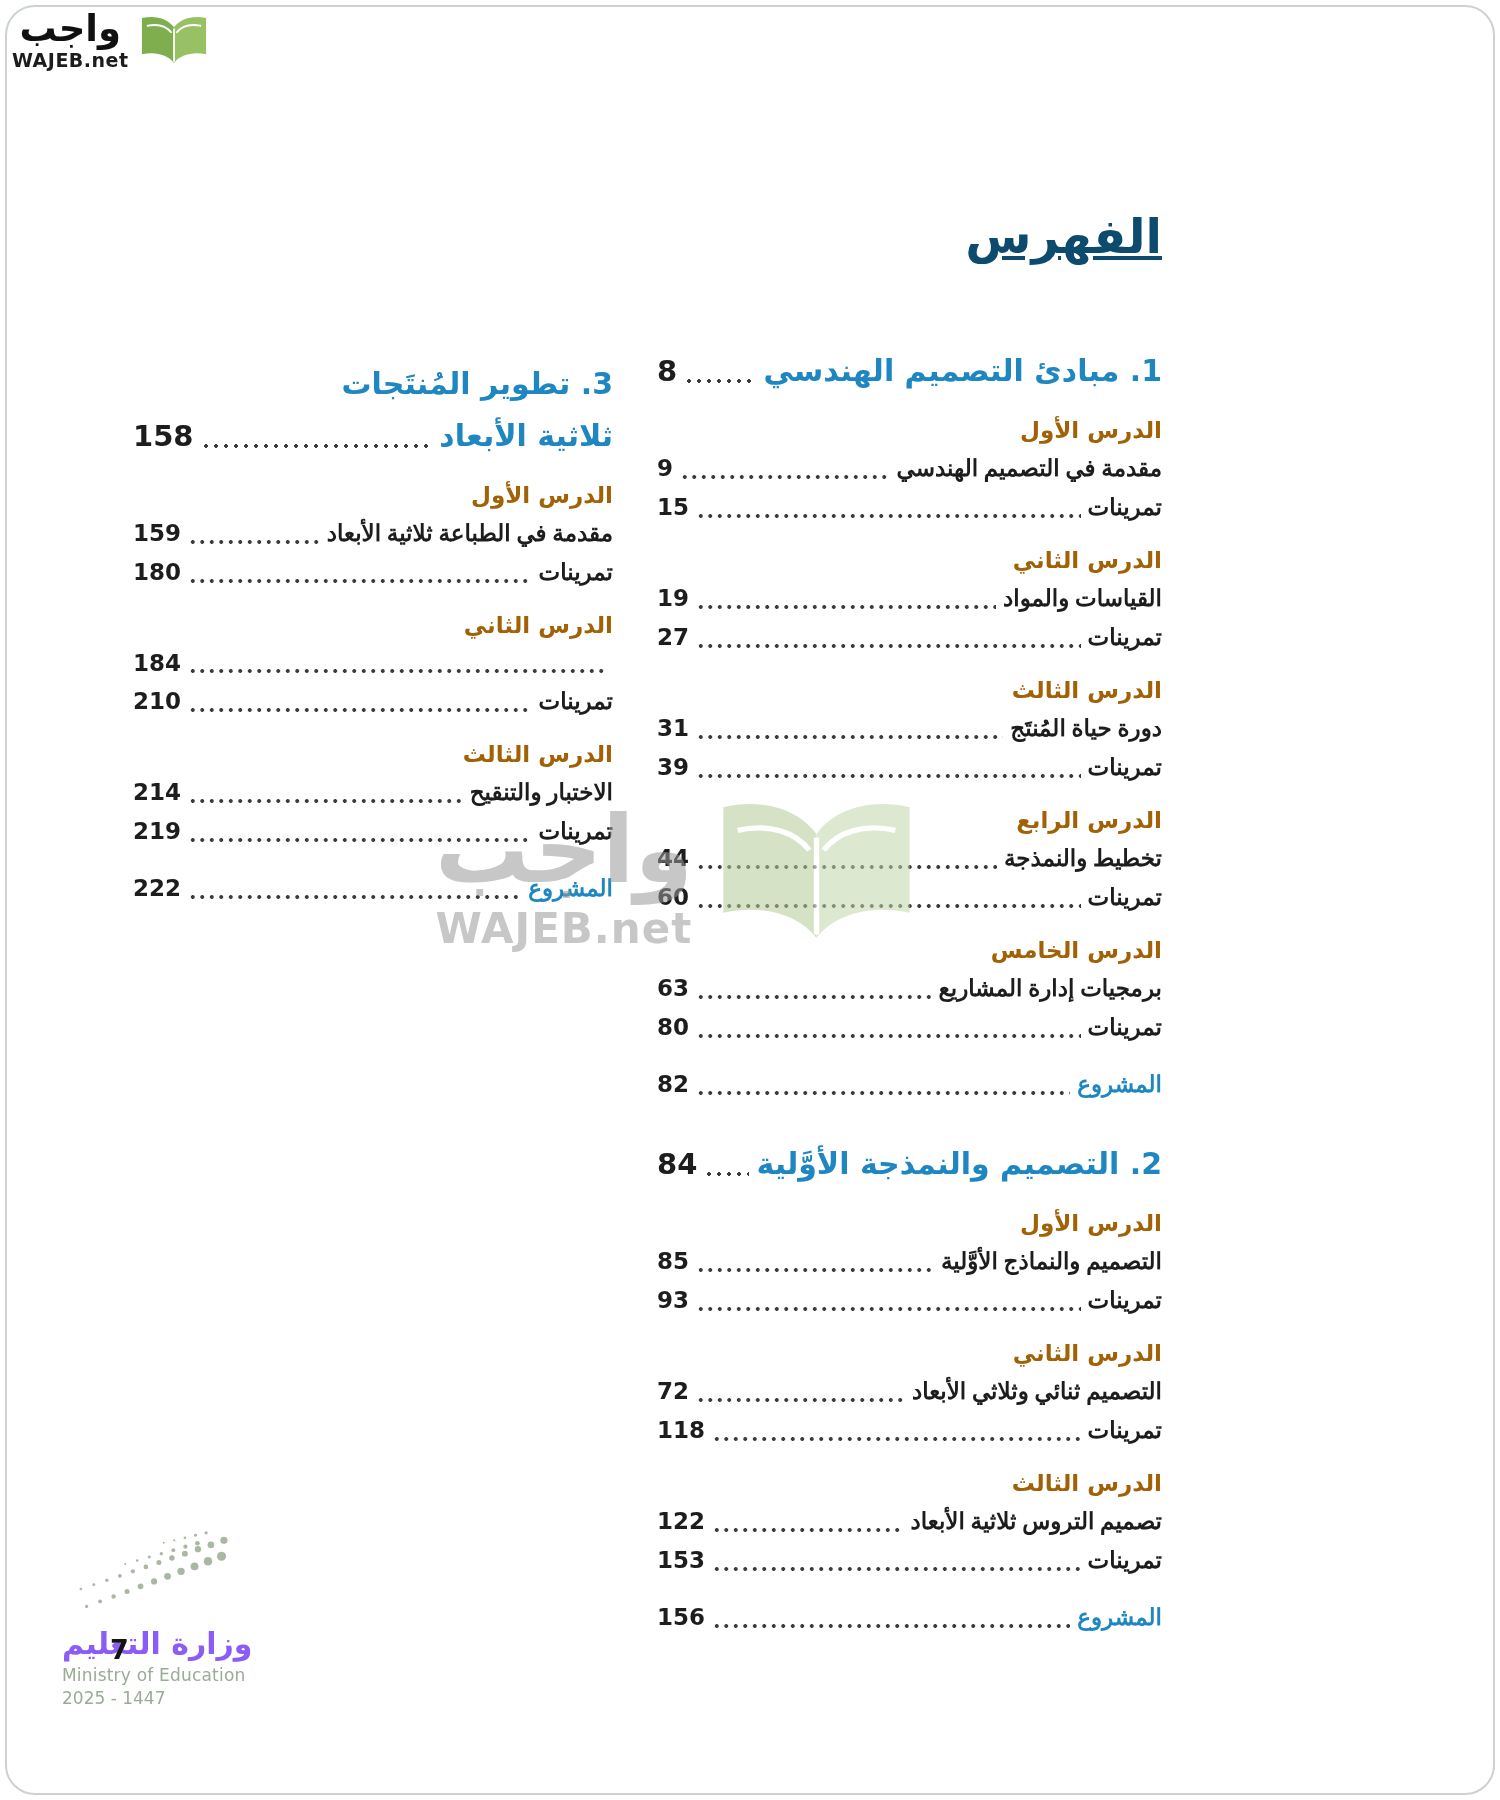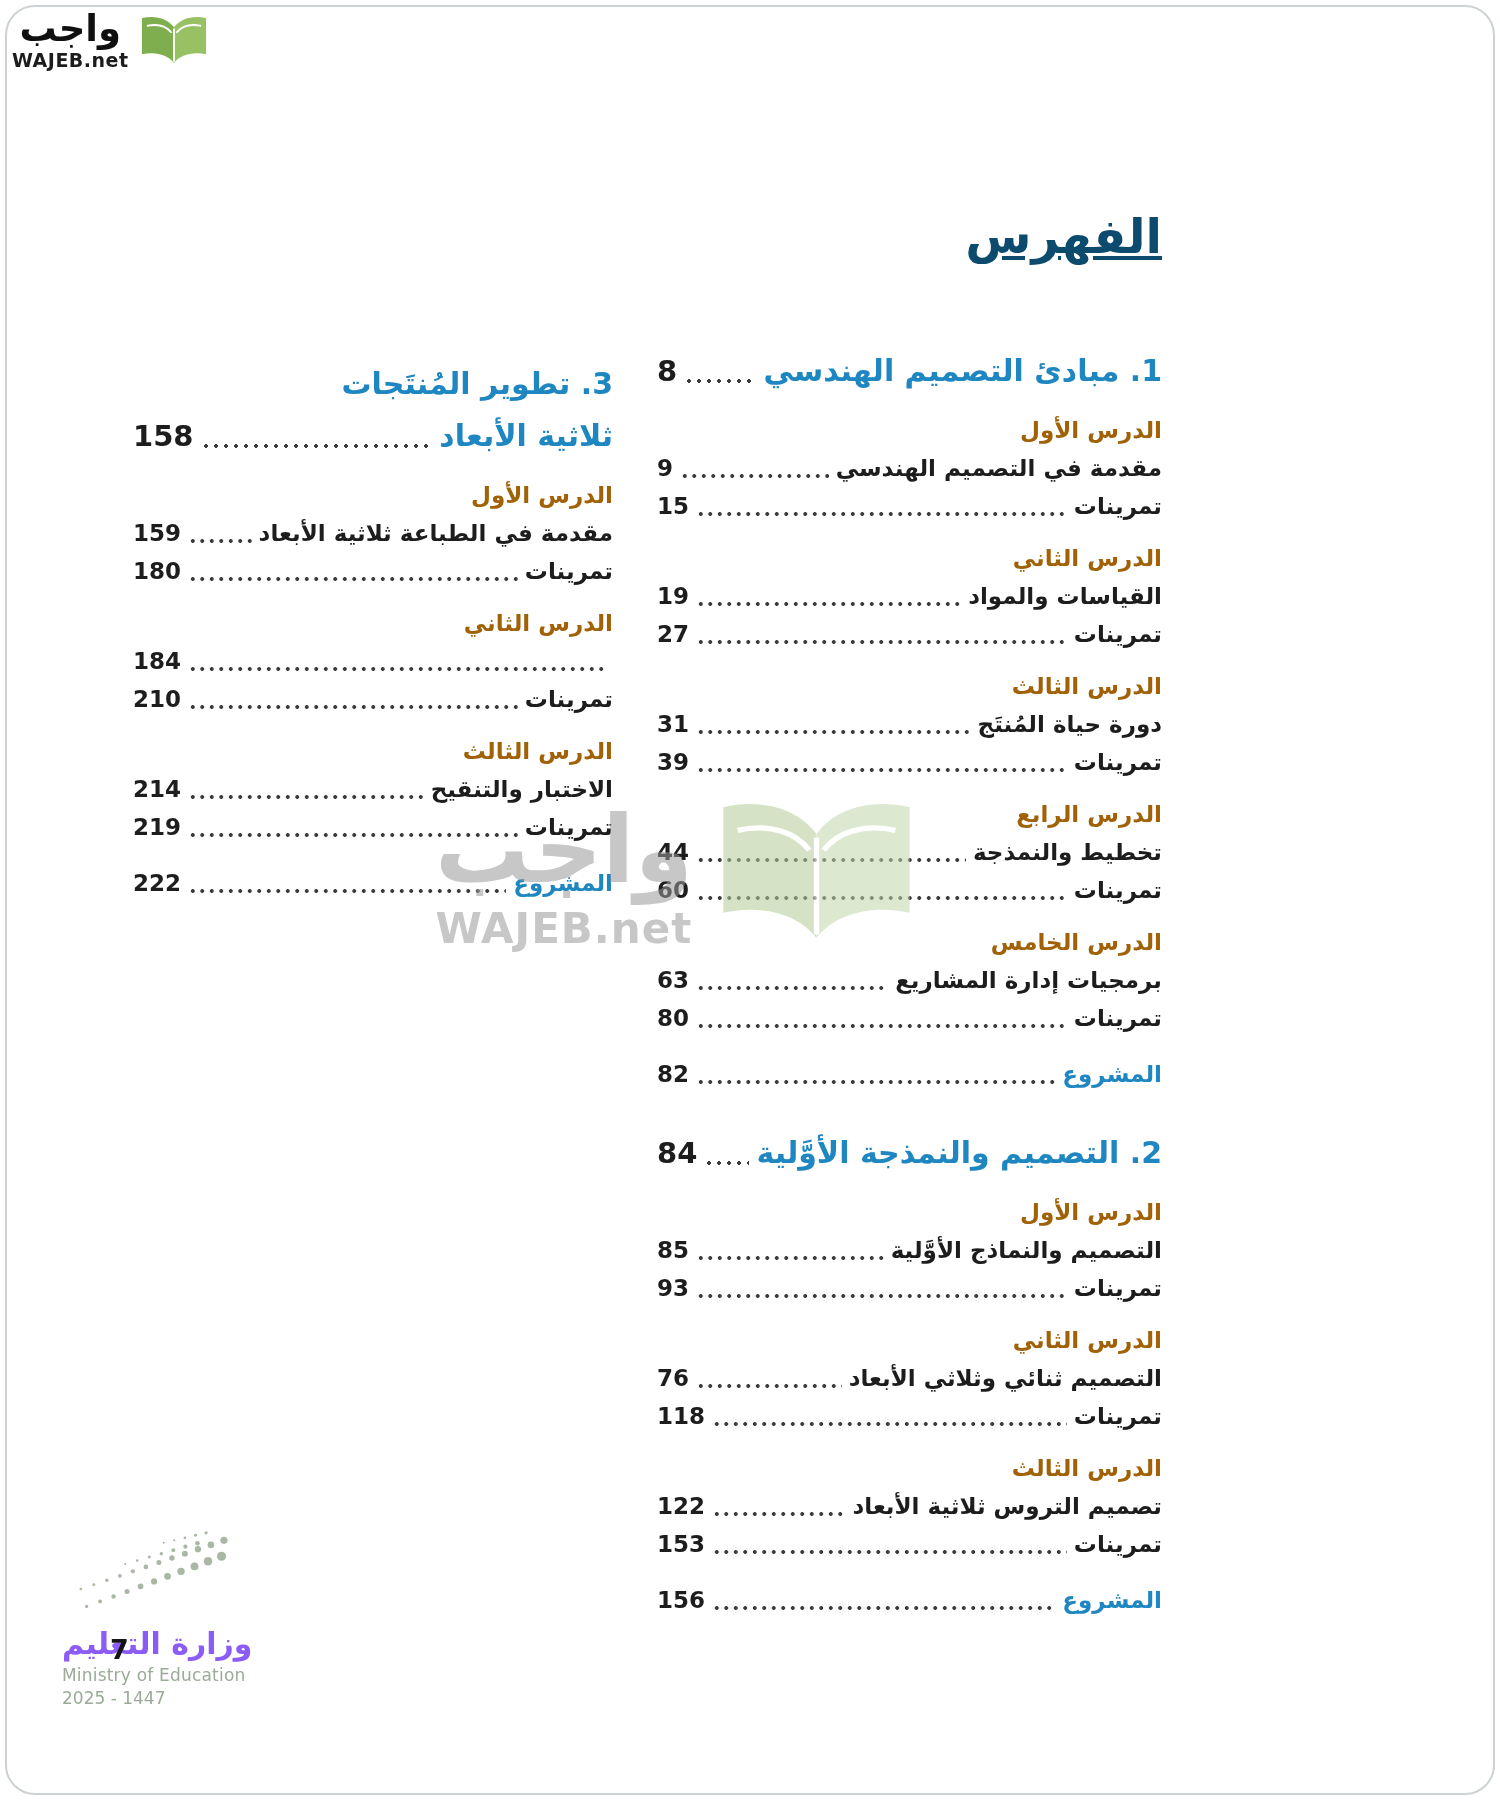--- a/index.html
+++ b/index.html
@@ -54,21 +54,21 @@
     margin-top:14px;
     font-size:23px; line-height:38px;
     font-weight:700; color:#a16207;
   }
 
   .toc-row {
     display:flex; align-items:baseline;
     font-size:23px; line-height:38px; font-weight:700;
     color:#1d1d1d;
   }
-  .toc-label { white-space:nowrap; }
+  .toc-label { white-space:nowrap;font-family:Liberation Serif, serif; }
   .toc-page { white-space:nowrap; direction:ltr; }
   .project-row { margin-top:18px; }
   .project-label { color:#1e86c0; }
 
   .dots {
     flex:1 1 auto; min-width:18px;
     margin:0 7px;
     align-self:stretch;
     background-image: radial-gradient(circle, #3a3a3a 1.7px, transparent 2.1px);
     background-size: 9.5px 9.5px;
@@ -207,21 +207,21 @@
         </div>
         <div class="toc-row">
           <span class="toc-label">تمرينات</span>
           <span class="dots"></span>
           <span class="toc-page">93</span>
         </div>
         <div class="lesson-heading">الدرس الثاني</div>
         <div class="toc-row">
           <span class="toc-label">التصميم ثنائي وثلاثي الأبعاد</span>
           <span class="dots"></span>
-          <span class="toc-page">76</span>
+          <span class="toc-page">72</span>
         </div>
         <div class="toc-row">
           <span class="toc-label">تمرينات</span>
           <span class="dots"></span>
           <span class="toc-page">118</span>
         </div>
         <div class="lesson-heading">الدرس الثالث</div>
         <div class="toc-row">
           <span class="toc-label">تصميم التروس ثلاثية الأبعاد</span>
           <span class="dots"></span>

